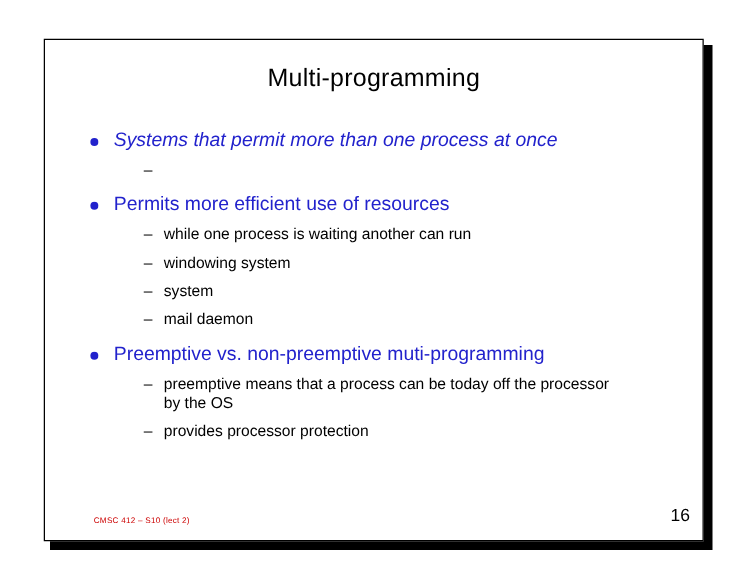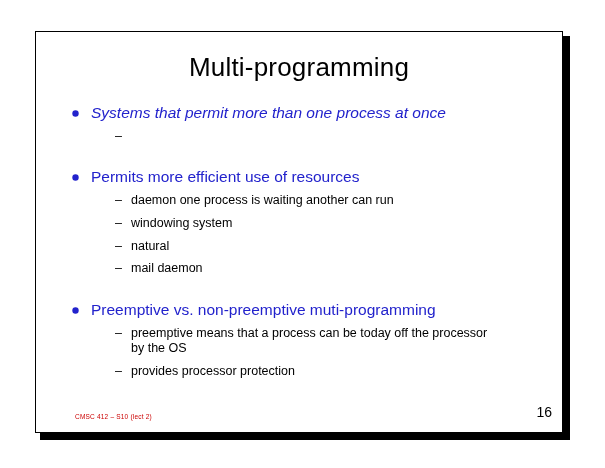--- a/index.html
+++ b/index.html
@@ -38,36 +38,36 @@
     background: #ffffff;
     border: 1px solid #000000;
     box-sizing: border-box;
   }
   .slide-title {
     position: absolute;
     left: 0;
     top: 20px;
     width: 100%;
     text-align: center;
-    font-size: 26px;
+    font-size: 20px;
     color: #000000;
     letter-spacing: 0.2px;
   }
   .content {
     position: absolute;
     left: 36px;
     top: 72px;
     width: 460px;
   }
   .lvl1 {
     display: flex;
     align-items: flex-start;
     color: #2222cc;
     font-size: 15.5px;
-    margin-top: 24px;
+    margin-top: 11px;
     line-height: 1.15;
   }
   .lvl1:first-child { margin-top: 0; font-style: italic; }
   .bullet-dot {
     width: 13px;
     flex: 0 0 13px;
     color: #2222cc;
     font-size: 12px;
     line-height: 1.5;
     margin-right: 6px;
@@ -133,30 +133,30 @@
       <div class="lvl1">
         <span class="bullet-dot">
           <svg width="7" height="7" viewBox="0 0 7 7">
               <circle cx="3.5" cy="3.5" r="3.2" fill="#2222cc"></circle>
             </svg>
         </span>
         <span class="lvl1-text">Permits more efficient use of resources</span>
       </div>
       <div class="lvl2">
         <span class="dash">–</span>
-        <span class="lvl2-text">daemon one process is waiting another can run</span>
+        <span class="lvl2-text">while one process is waiting another can run</span>
       </div>
 
       <div class="lvl2">
         <span class="dash">–</span>
         <span class="lvl2-text">windowing system</span>
       </div>
       <div class="lvl2">
         <span class="dash">–</span>
-        <span class="lvl2-text">natural</span>
+        <span class="lvl2-text">system</span>
       </div>
       <div class="lvl2">
         <span class="dash">–</span>
         <span class="lvl2-text">mail daemon</span>
       </div>
 
       <div class="lvl1">
         <span class="bullet-dot">
           <svg width="7" height="7" viewBox="0 0 7 7">
               <circle cx="3.5" cy="3.5" r="3.2" fill="#2222cc"></circle>

